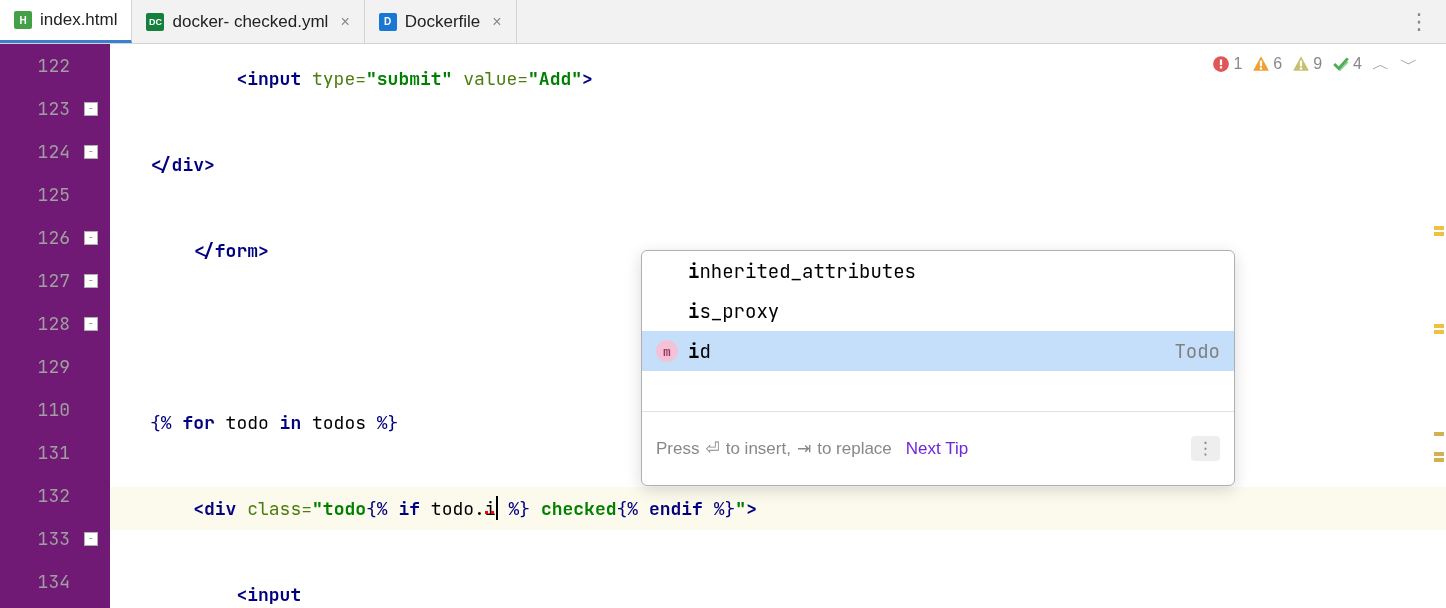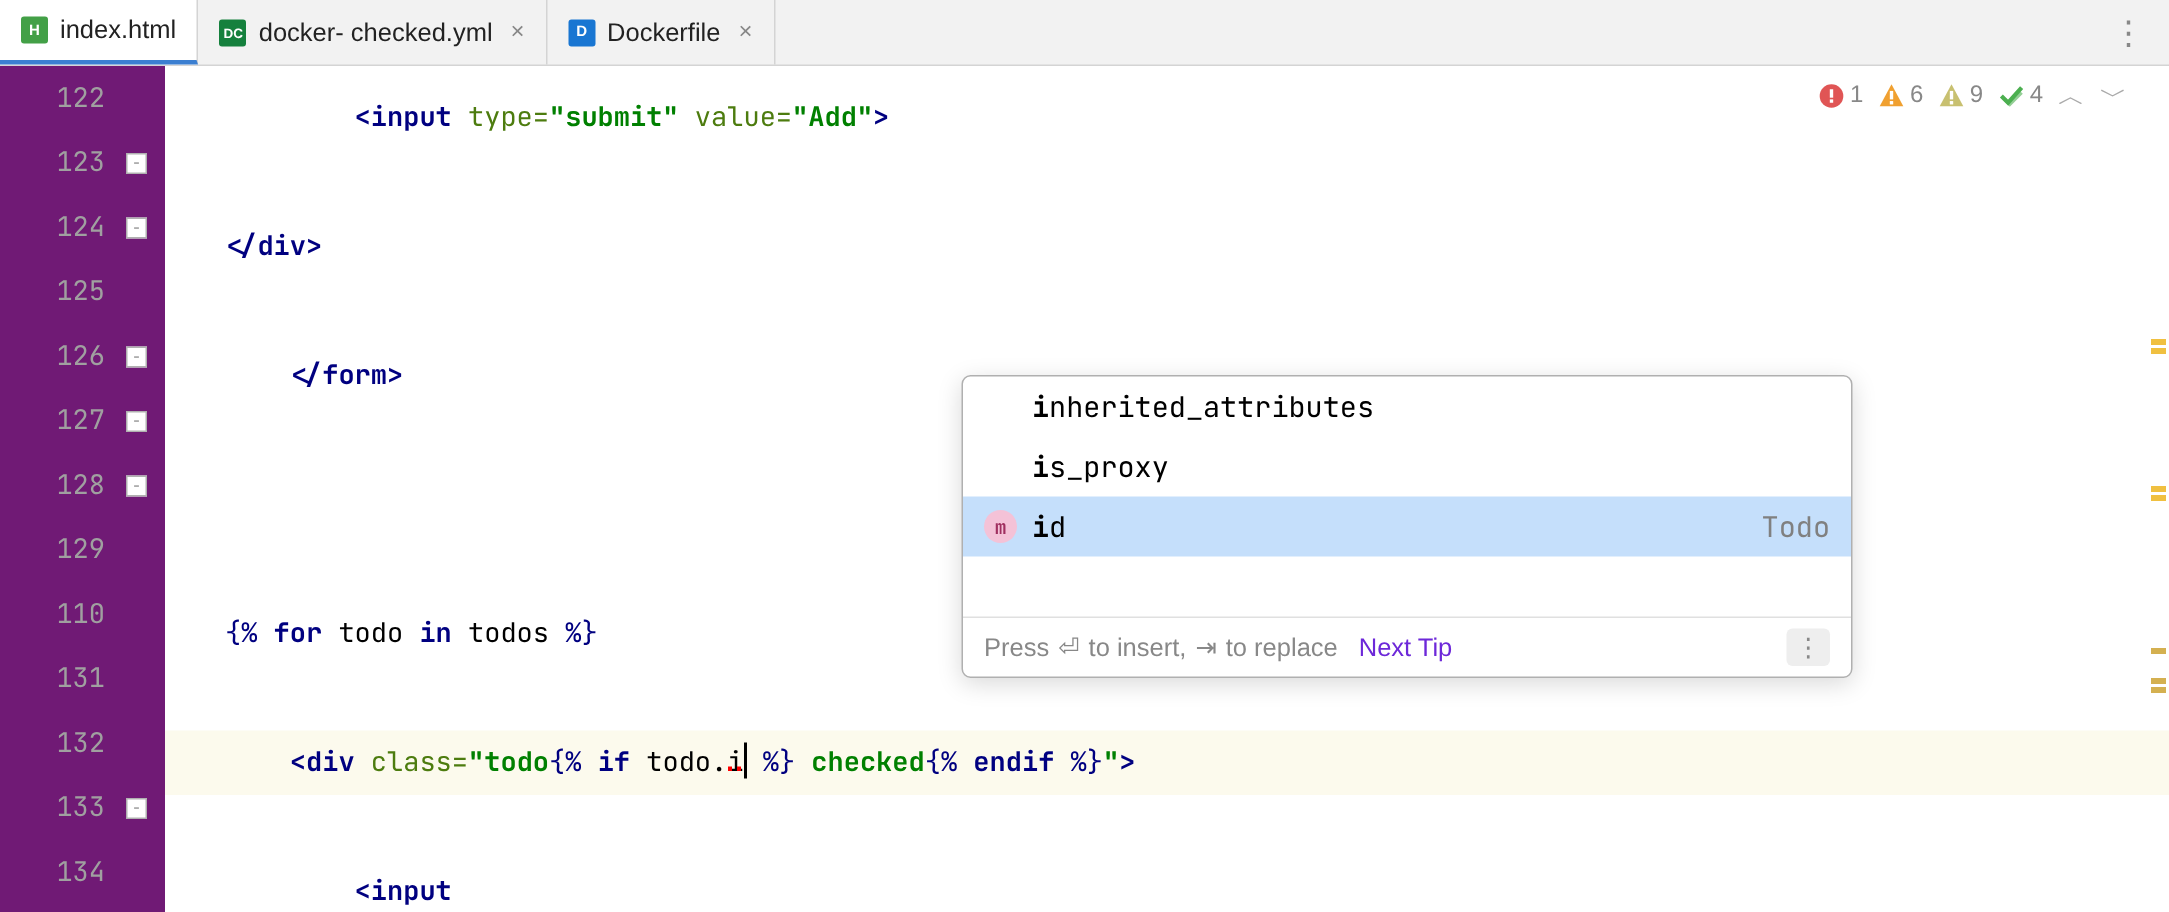--- a/index.html
+++ b/index.html
@@ -158,21 +158,21 @@
   font-size: 13px;
   font-weight: bold;
 }
 .ac-icon.m { background: #f4c2d7; color: #a03060; }
 .ac-label { flex: 1; }
 .ac-hint { color: #808080; }
 .ac-match { font-weight: bold; }
 .ac-footer {
   display: flex;
   align-items: center;
-  padding: 7px 14px;
+  padding: 24px 14px;
   border-top: 1px solid #e0e0e0;
   color: #888;
   font-size: 17px;
   font-family: -apple-system, "Segoe UI", sans-serif;
   gap: 6px;
 }
 .ac-footer .link { color: #6d28d9; cursor: pointer; margin-left: 8px; }
 .ac-footer .dots {
   margin-left: auto;
   background: #eee;

